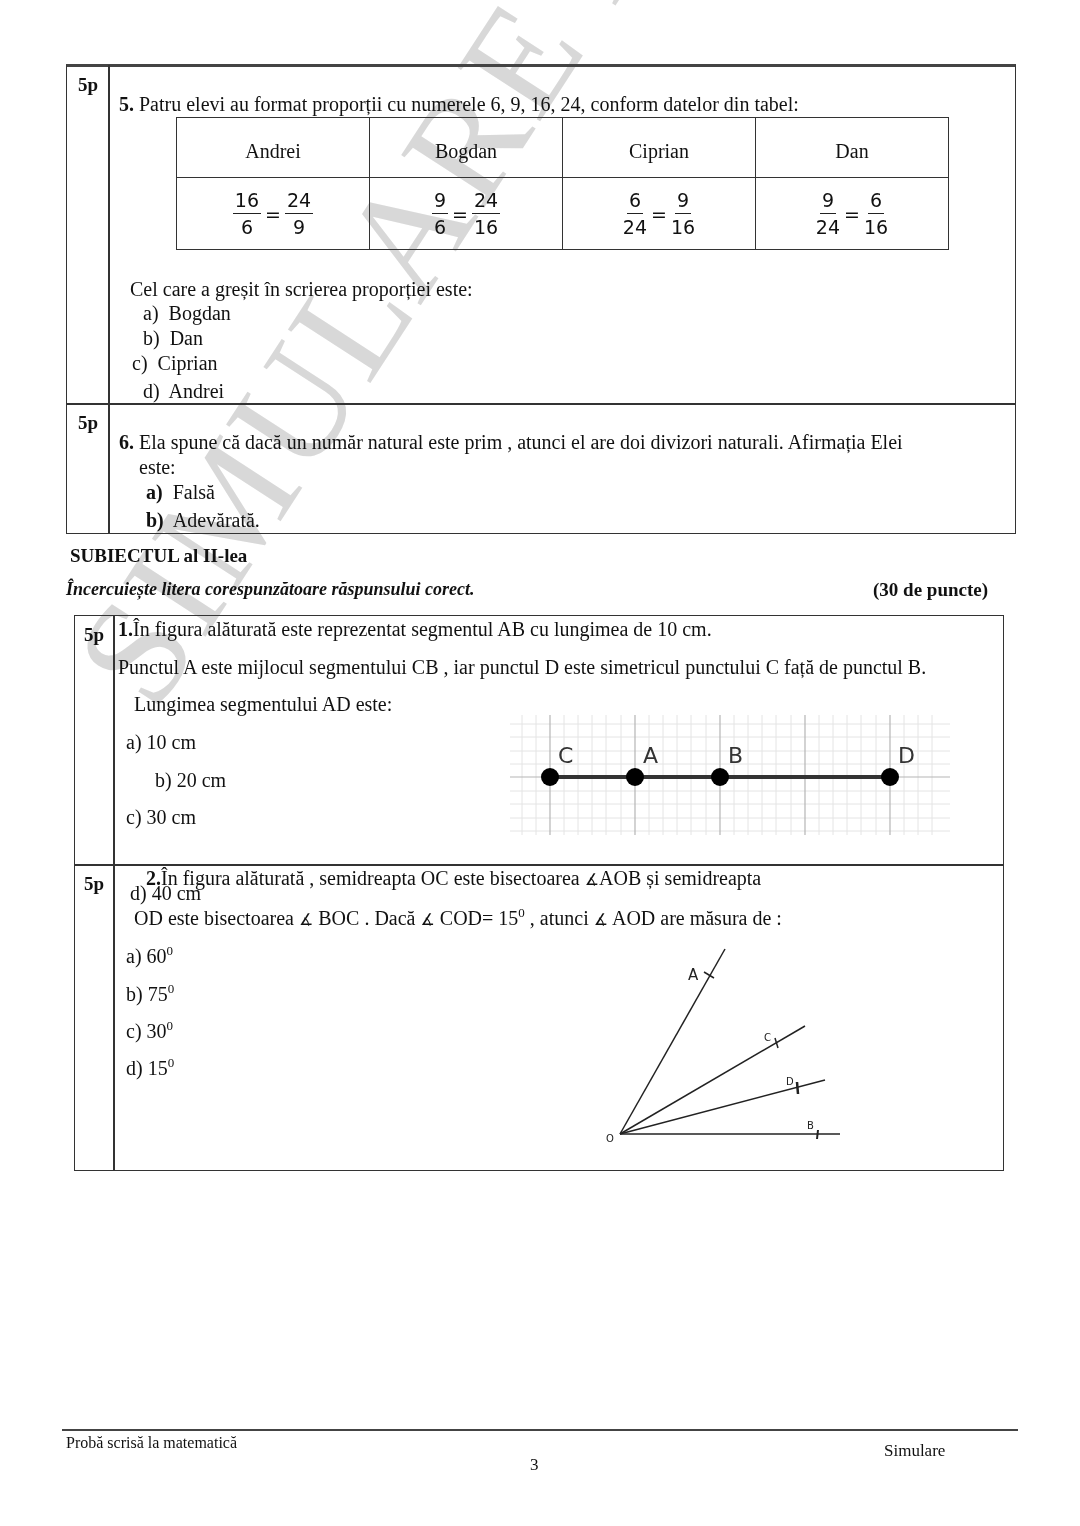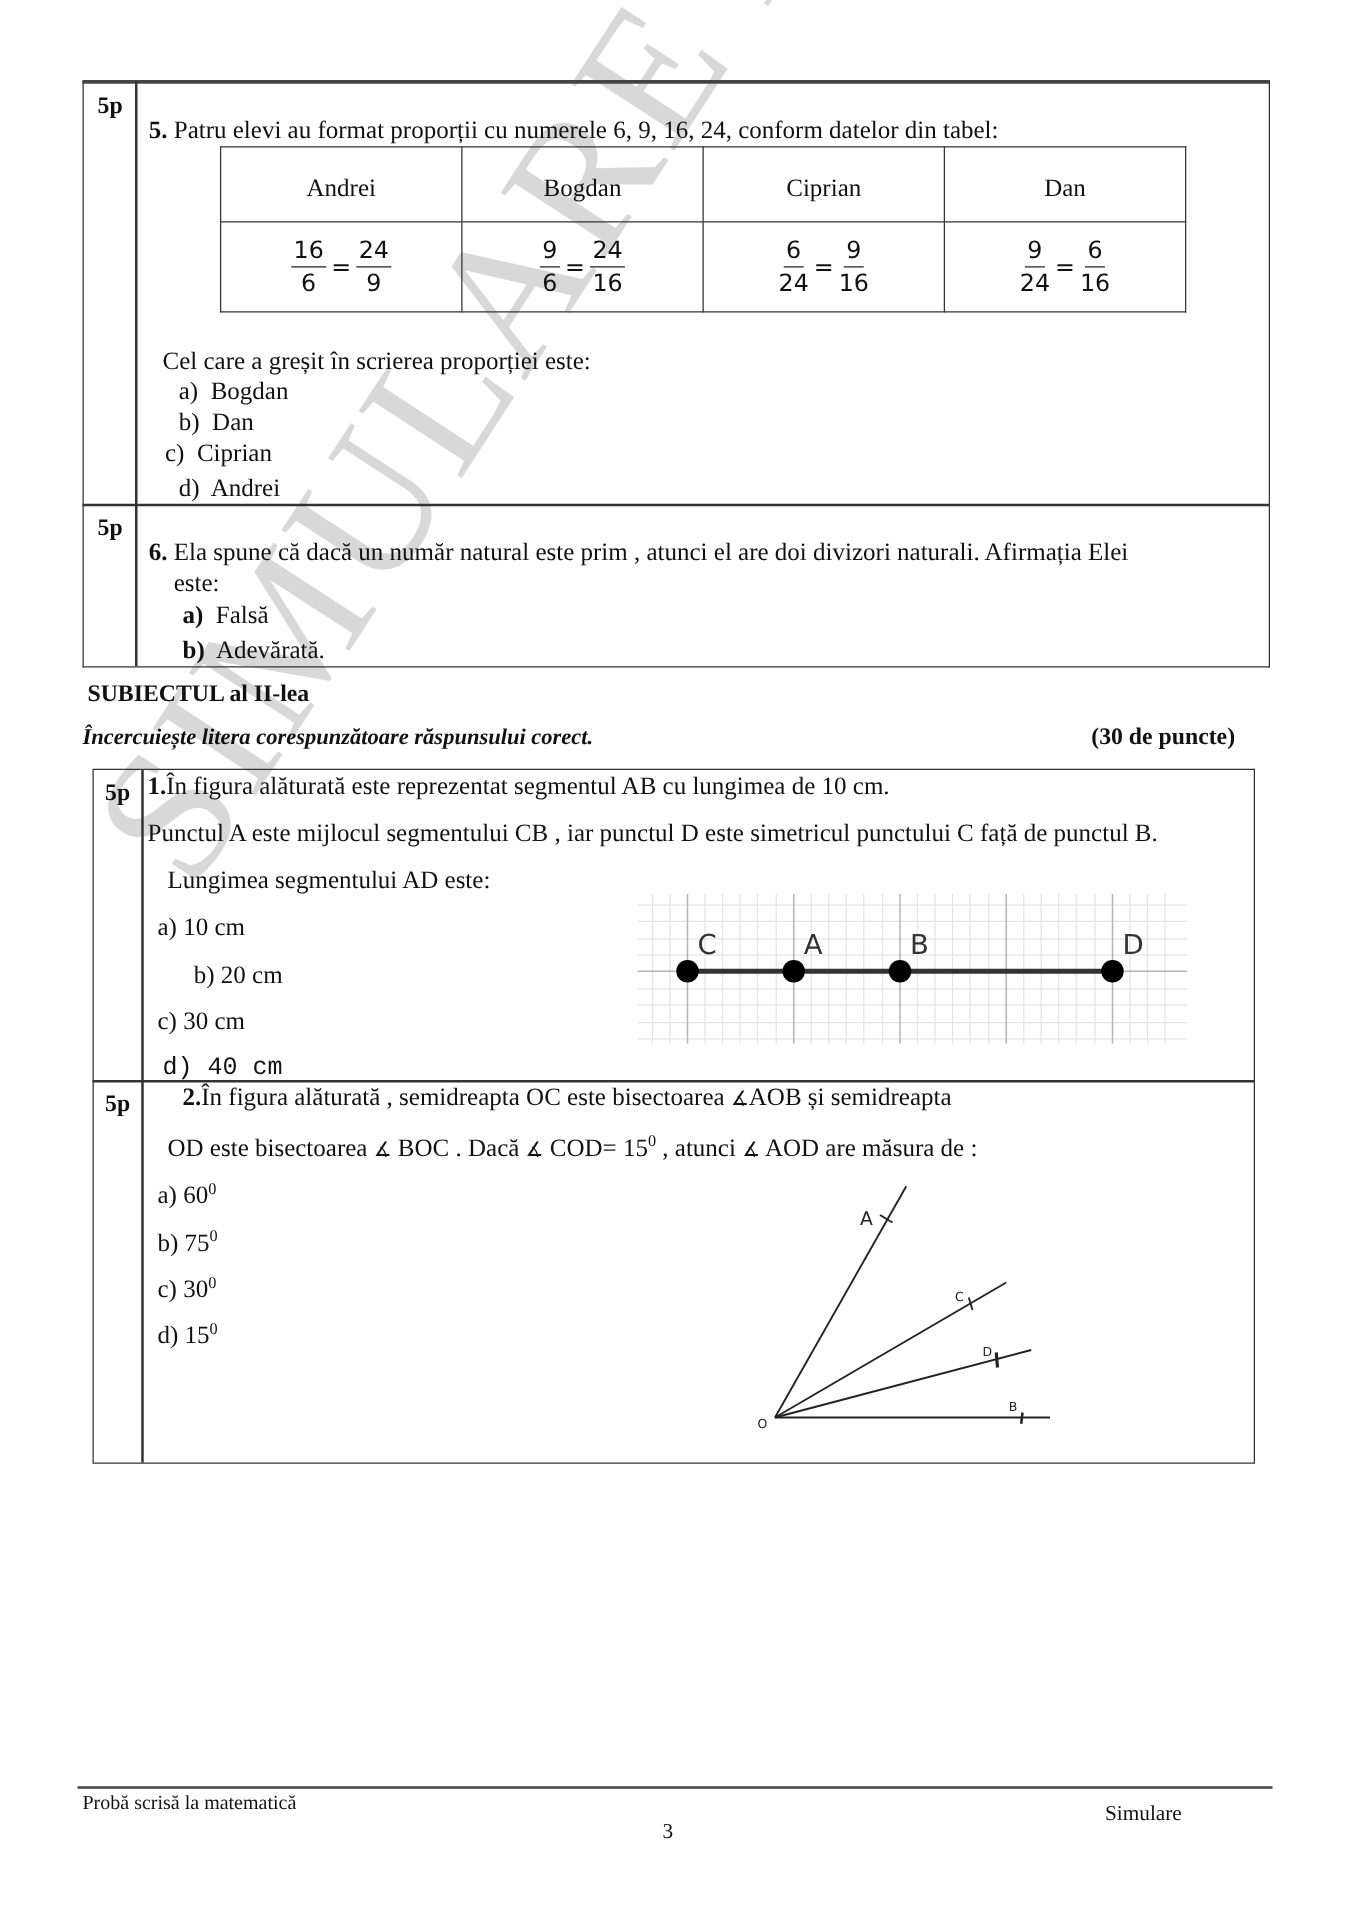--- a/index.html
+++ b/index.html
@@ -115,21 +115,21 @@
   <div class="vline" style="left:113px; top:616px; height:554px;"></div>
   <div class="hline" style="left:74px; top:864px; width:930px;"></div>
 
   <div class="abs pts" style="left:84px; top:624px;">5p</div>
   <div class="abs" style="left:118px; top:618px;"><span class="bold">1.</span><span>În figura alăturată este reprezentat segmentul AB cu lungimea de 10 cm.</span></div>
   <div class="abs" style="left:118px; top:656px;">Punctul A este mijlocul segmentului CB , iar punctul D este simetricul punctului C față de punctul B.</div>
   <div class="abs" style="left:134px; top:693px;">Lungimea segmentului AD este:</div>
   <div class="opt" style="left:126px; top:731px;">a) 10 cm</div>
   <div class="opt" style="left:126px; top:769px;margin-left:29px;">b) 20 cm</div>
   <div class="opt" style="left:126px; top:806px;">c) 30 cm</div>
-  <div class="opt" style="left:130px; top:843px;font-family:Liberation Mono, monospace;">d) 40 cm</div>
+  <div class="opt" style="left:130px; top:882px;">d) 40 cm</div>
 
   <svg class="abs" style="left:510px; top:715px;" width="440" height="120">
     <g stroke="#e4e4e4" stroke-width="1">
       <line x1="0" y1="9" x2="440" y2="9"></line>
         <line x1="0" y1="22" x2="440" y2="22"></line>
         <line x1="0" y1="36" x2="440" y2="36"></line>
       <line x1="0" y1="49" x2="440" y2="49"></line>
         <line x1="0" y1="76" x2="440" y2="76"></line>
         <line x1="0" y1="89" x2="440" y2="89"></line>
       <line x1="0" y1="103" x2="440" y2="103"></line>

